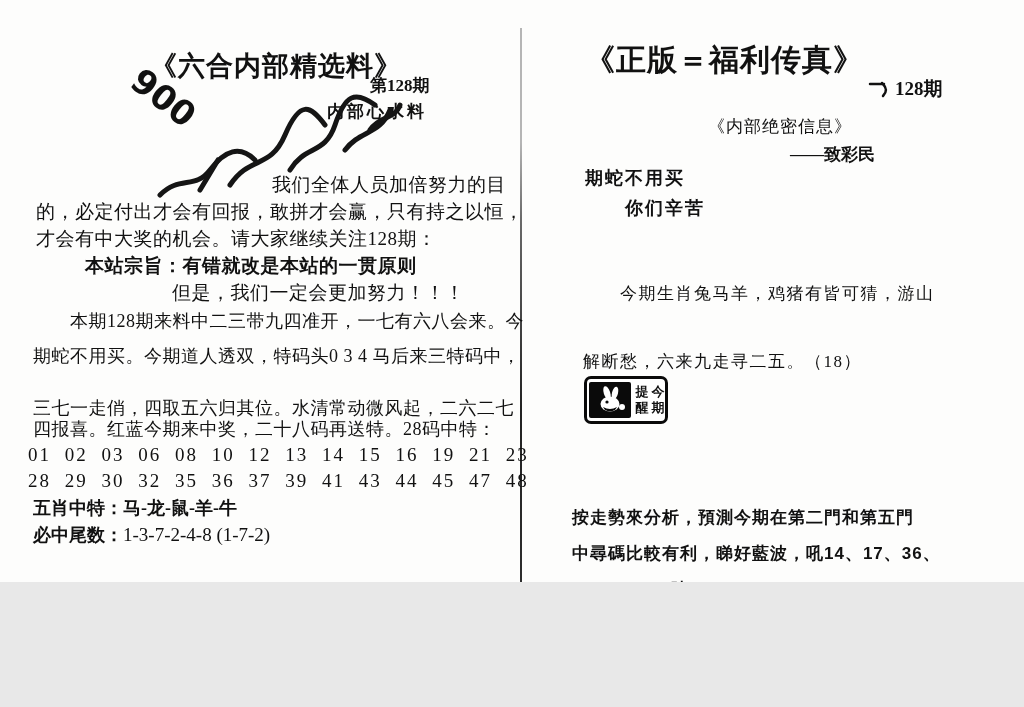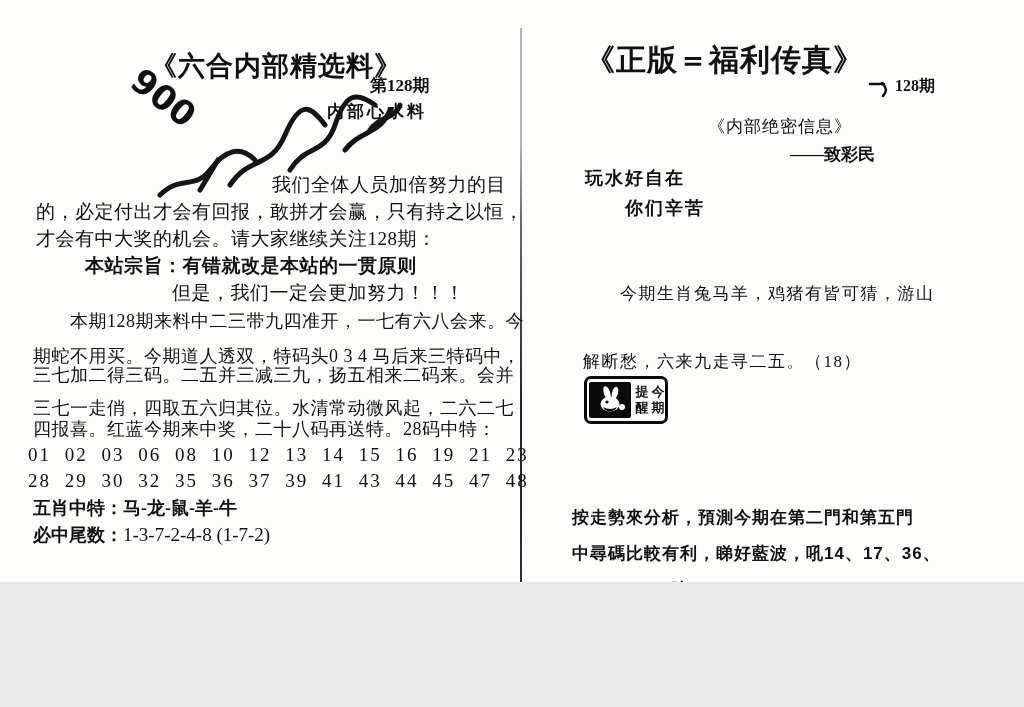--- a/index.html
+++ b/index.html
@@ -70,48 +70,47 @@
   </svg>
 
   <div class="abs body-text" style="left:36px;top:199px;">的，必定付出才会有回报，敢拼才会赢，只有持之以恒，</div>
   <div class="abs body-text" style="left:272px;top:172px;">我们全体人员加倍努力的目</div>
   <div class="abs body-text" style="left:36px;top:226px;">才会有中大奖的机会。请大家继续关注128期：</div>
   <div class="abs body-text" style="left:85px;top:253px;font-weight:bold;">本站宗旨：有错就改是本站的一贯原则</div>
   <div class="abs body-text" style="left:172px;top:280px;font-weight:normal;">但是，我们一定会更加努力！！！</div>
 
   <div class="abs tips-text" style="left:33px;top:309px;">　　本期128期来料中二三带九四准开，一七有六八会来。今</div>
   <div class="abs tips-text" style="left:33px;top:336px;margin-top:8px;">期蛇不用买。今期道人透双，特码头0 3 4 马后来三特码中，</div>
-  <div class="abs tips-text" style="left:33px;top:363px;">三七加二得三码。二五并三减三九，扬五相来二码来。会并</div>
   <div class="abs tips-text" style="left:33px;top:396px;">三七一走俏，四取五六归其位。水清常动微风起，二六二七</div>
   <div class="abs tips-text" style="left:33px;top:417px;">四报喜。红蓝今期来中奖，二十八码再送特。28码中特：</div>
 
   <div class="abs nums" style="left:28px;top:444px;text-align:center;">01 02 03 06 08 10 12 13 14 15 16 19 21 23</div>
   <div class="abs nums" style="left:28px;top:470px;">28 29 30 32 35 36 37 39 41 43 44 45 47 48</div>
 
   <div class="abs" style="left:33px;top:496px;font-size:18px;">
     <span class="label-bold">五肖中特：</span><span class="label-bold">马-龙-鼠-羊-牛</span>
   </div>
   <div class="abs" style="left:33px;top:523px;font-size:18px;">
     <span class="label-bold">必中尾数：</span><span style="font-size:19px;">1-3-7-2-4-8 (1-7-2)</span>
   </div>
 
   <div class="abs calligraphy" style="left:118px;top:580px;font-size:42px;letter-spacing:20px;">舍 生 忘 死</div>
 
   <div class="abs title" style="left:585px;top:40px;font-size:30px;">《正版＝福利传真》</div>
 
   <svg class="abs" style="left:868px;top:80px;" width="26" height="18" viewBox="0 0 26 18">
     <path d="M2 4 h14 M14 3 c 4 4, 6 8, 1 13" stroke="#111" stroke-width="2.5" fill="none" stroke-linecap="round"></path>
   </svg>
-  <div class="abs" style="left:895px;top:76px;font-size:16px;font-weight:bold;">128期</div>
+  <div class="abs" style="left:895px;top:76px;font-size:19px;font-weight:bold;">128期</div>
 
   <div class="abs" style="left:708px;top:115px;font-size:17px;font-weight:normal;letter-spacing:1px;text-align:right;">《内部绝密信息》</div>
 
   <div class="abs" style="left:790px;top:143px;font-size:17px;font-weight:bold;">——致彩民</div>
 
-  <div class="abs" style="left:585px;top:166px;font-size:18px;font-weight:bold;letter-spacing:2px;">玩水好自在</div>
+  <div class="abs" style="left:585px;top:166px;font-size:18px;font-weight:bold;letter-spacing:2px;">期蛇不用买</div>
   <div class="abs" style="left:625px;top:196px;font-size:18px;font-weight:bold;letter-spacing:2px;">你们辛苦</div>
 
   <div class="abs poem" style="left:583px;top:282px;">　　今期生肖兔马羊，鸡猪有皆可猜，游山</div>
   <div class="abs poem" style="left:583px;top:350px;">解断愁，六来九走寻二五。（18）</div>
 
   <div class="stamp">
     <div class="stamp-img">
       <svg width="34" height="30" viewBox="0 0 34 30">
         <g fill="#ffffff">
           <ellipse cx="14" cy="8" rx="3.2" ry="7" transform="rotate(-18 14 8)"></ellipse>

